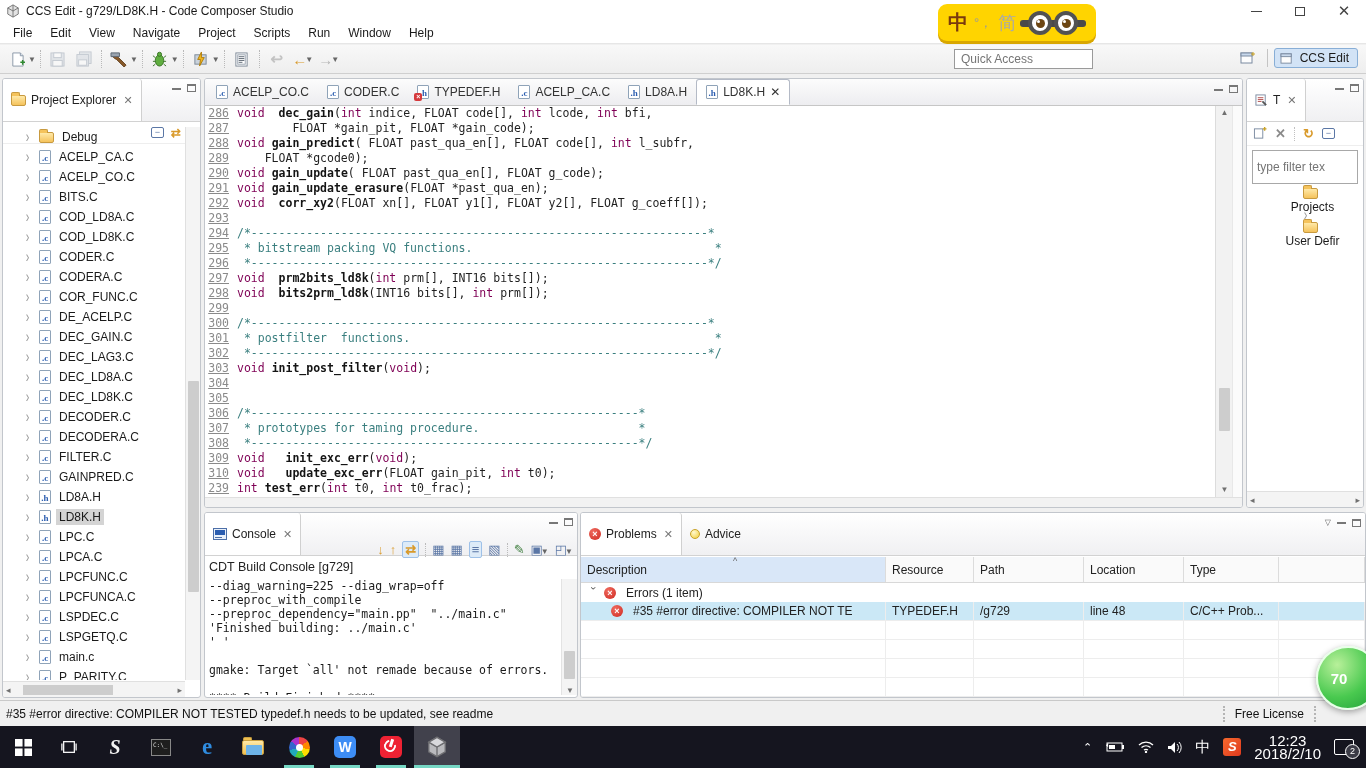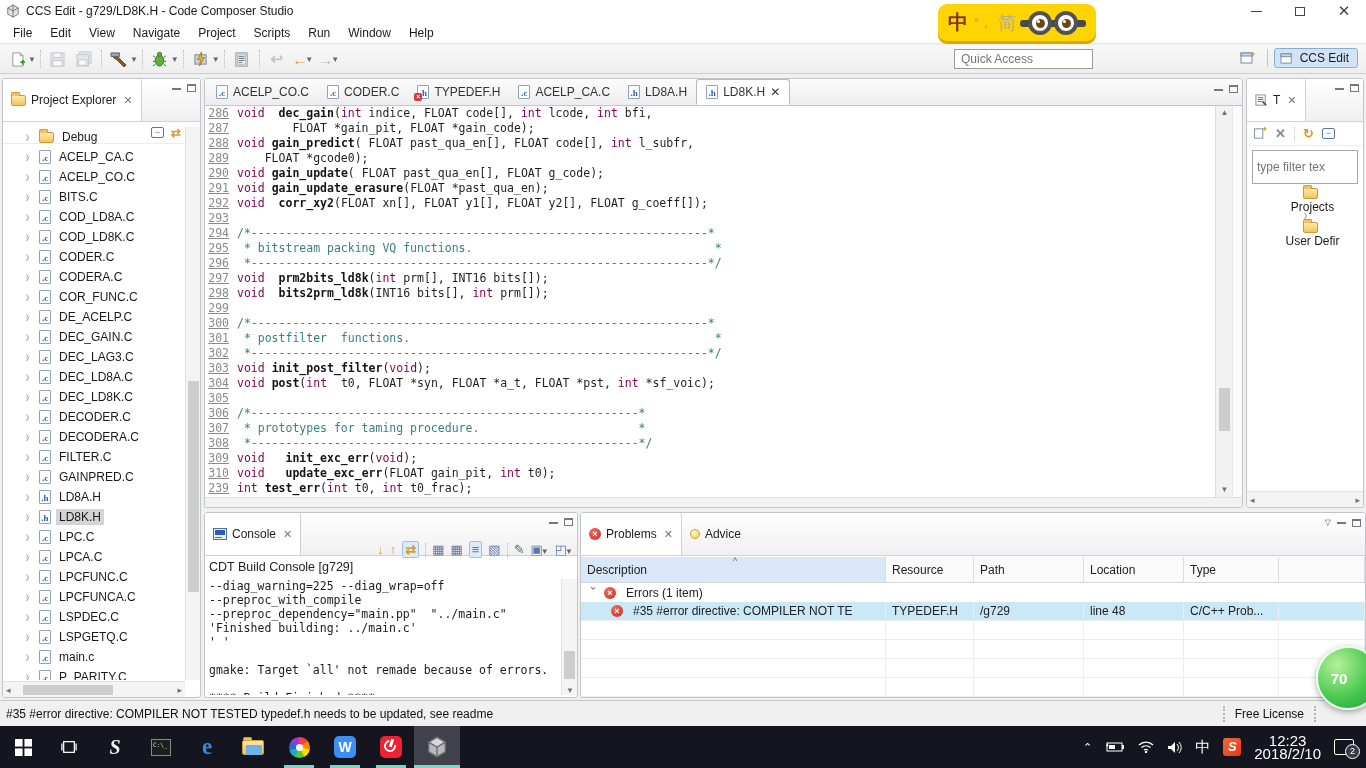--- a/index.html
+++ b/index.html
@@ -564,21 +564,21 @@
         <div class="code-line"><span class="ln">294</span><span class="ct"><span class="tok-c">/*------------------------------------------------------------------*</span></span></div>
         <div class="code-line"><span class="ln">295</span><span class="ct"><span class="tok-c"> * bitstream packing VQ functions.                                   *</span></span></div>
         <div class="code-line"><span class="ln">296</span><span class="ct"><span class="tok-c"> *------------------------------------------------------------------*/</span></span></div>
         <div class="code-line"><span class="ln">297</span><span class="ct"><span class="tok-k">void</span><span class="tok-p">  </span><span class="tok-f">prm2bits_ld8k</span><span class="tok-p">(</span><span class="tok-k">int</span><span class="tok-p"> prm[], INT16 bits[]);</span></span></div>
         <div class="code-line"><span class="ln">298</span><span class="ct"><span class="tok-k">void</span><span class="tok-p">  </span><span class="tok-f">bits2prm_ld8k</span><span class="tok-p">(INT16 bits[], </span><span class="tok-k">int</span><span class="tok-p"> prm[]);</span></span></div>
         <div class="code-line"><span class="ln">299</span><span class="ct"></span></div>
         <div class="code-line"><span class="ln">300</span><span class="ct"><span class="tok-c">/*------------------------------------------------------------------*</span></span></div>
         <div class="code-line"><span class="ln">301</span><span class="ct"><span class="tok-c"> * postfilter  functions.                                            *</span></span></div>
         <div class="code-line"><span class="ln">302</span><span class="ct"><span class="tok-c"> *------------------------------------------------------------------*/</span></span></div>
         <div class="code-line"><span class="ln">303</span><span class="ct"><span class="tok-k">void</span><span class="tok-p"> </span><span class="tok-f">init_post_filter</span><span class="tok-p">(</span><span class="tok-k">void</span><span class="tok-p">);</span></span></div>
-        <div class="code-line"><span class="ln">304</span><span class="ct"><span class="tok-k">void</span><span class="tok-p"> </span><span class="tok-f">post</span><span class="tok-p">(</span><span class="tok-k">int</span><span class="tok-p">  t0, FLOAT *syn, FLOAT *a_t, FLOAT *pst, </span><span class="tok-k">int</span><span class="tok-p"> *sf_voic);</span></span></div>
+        <div class="code-line"><span class="ln">304</span></div>
         <div class="code-line"><span class="ln">305</span><span class="ct"></span></div>
         <div class="code-line"><span class="ln">306</span><span class="ct"><span class="tok-c">/*--------------------------------------------------------*</span></span></div>
         <div class="code-line"><span class="ln">307</span><span class="ct"><span class="tok-c"> * prototypes for taming procedure.                       *</span></span></div>
         <div class="code-line"><span class="ln">308</span><span class="ct"><span class="tok-c"> *--------------------------------------------------------*/</span></span></div>
         <div class="code-line"><span class="ln">309</span><span class="ct"><span class="tok-k">void</span><span class="tok-p">   </span><span class="tok-f">init_exc_err</span><span class="tok-p">(</span><span class="tok-k">void</span><span class="tok-p">);</span></span></div>
         <div class="code-line"><span class="ln">310</span><span class="ct"><span class="tok-k">void</span><span class="tok-p">   </span><span class="tok-f">update_exc_err</span><span class="tok-p">(FLOAT gain_pit, </span><span class="tok-k">int</span><span class="tok-p"> t0);</span></span></div>
         <div class="code-line"><span class="ln">239</span><span class="ct"><span class="tok-k">int</span><span class="tok-p"> </span><span class="tok-f">test_err</span><span class="tok-p">(</span><span class="tok-k">int</span><span class="tok-p"> t0, </span><span class="tok-k">int</span><span class="tok-p"> t0_frac);</span></span></div>
       </div>
     <div id="ed-vscroll">
       <span class="arr" style="top:0;">▲</span>

